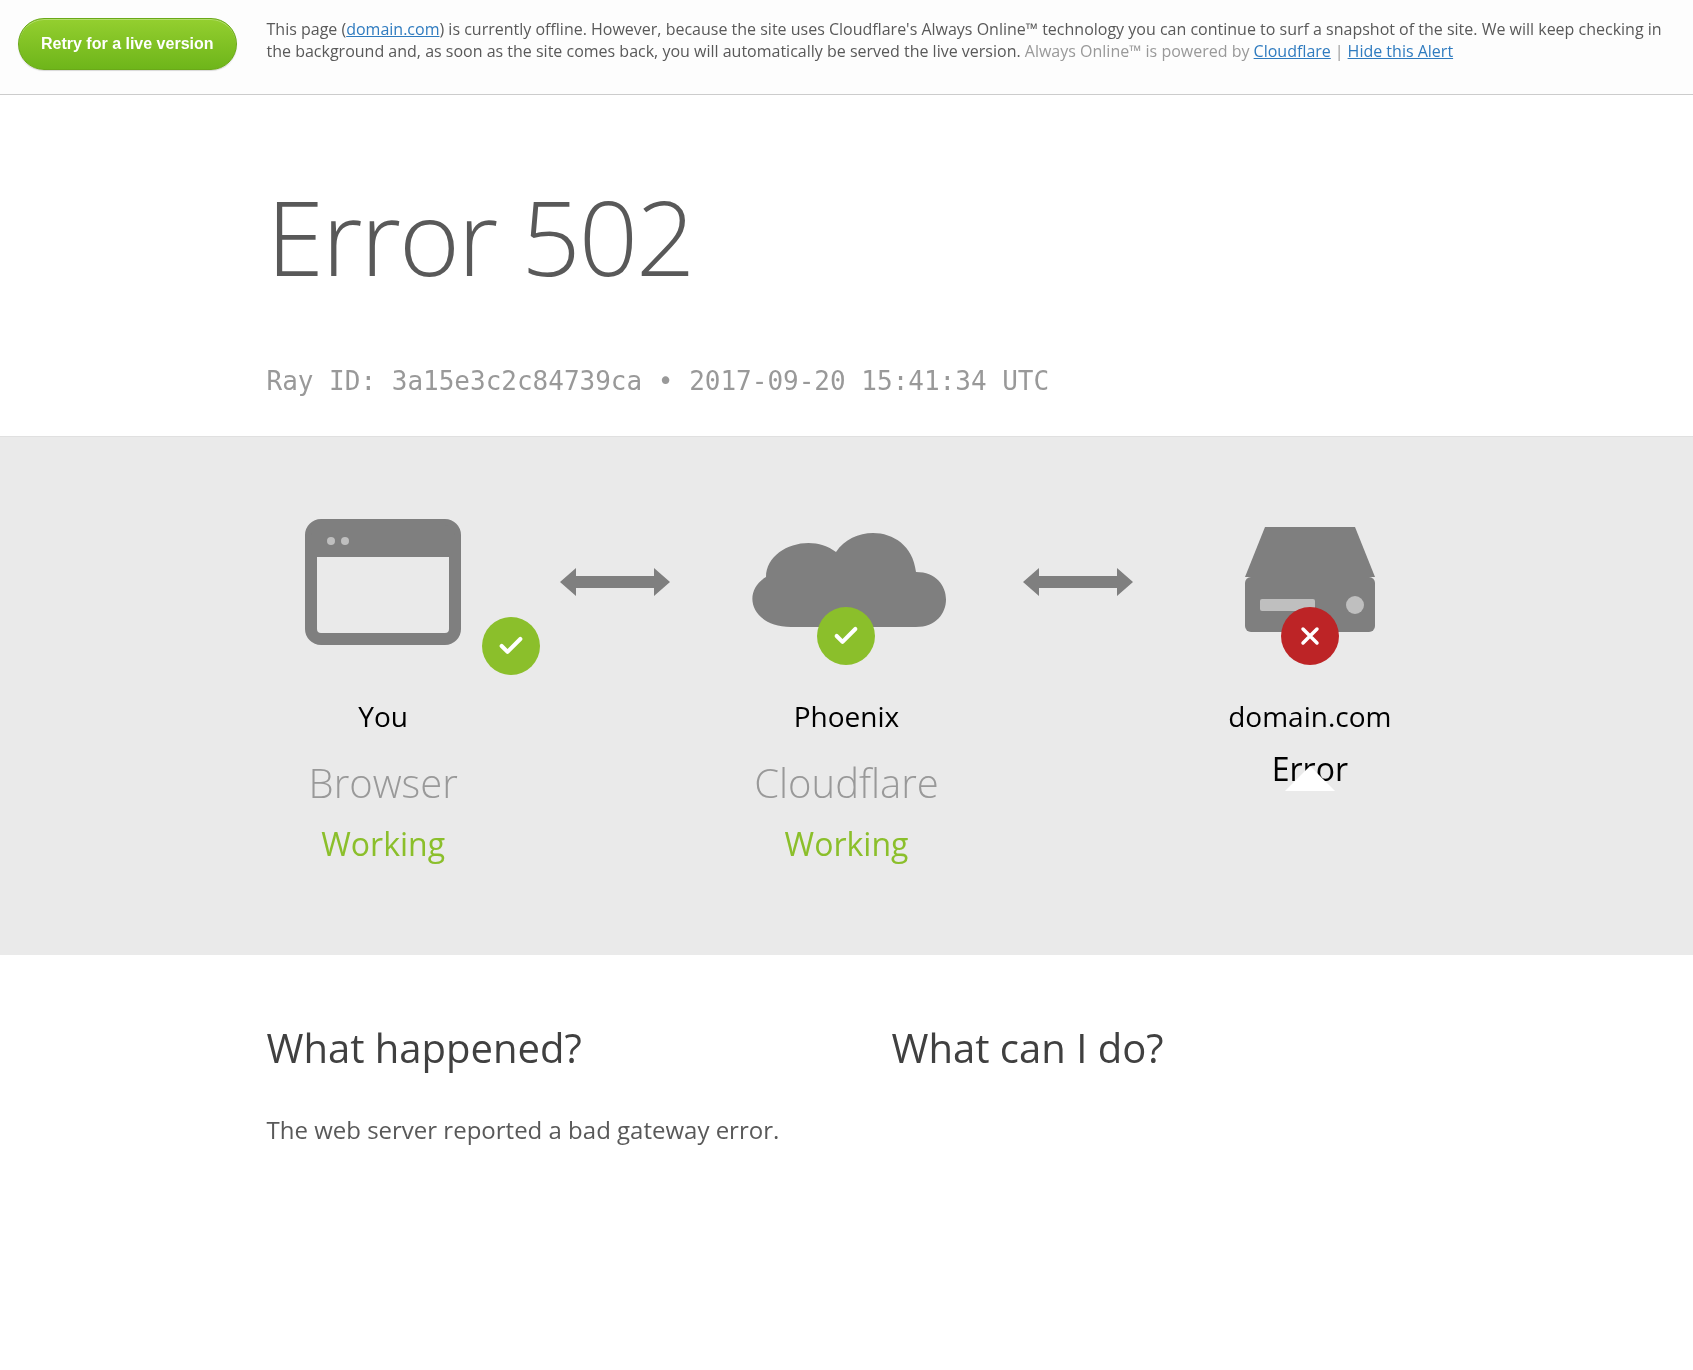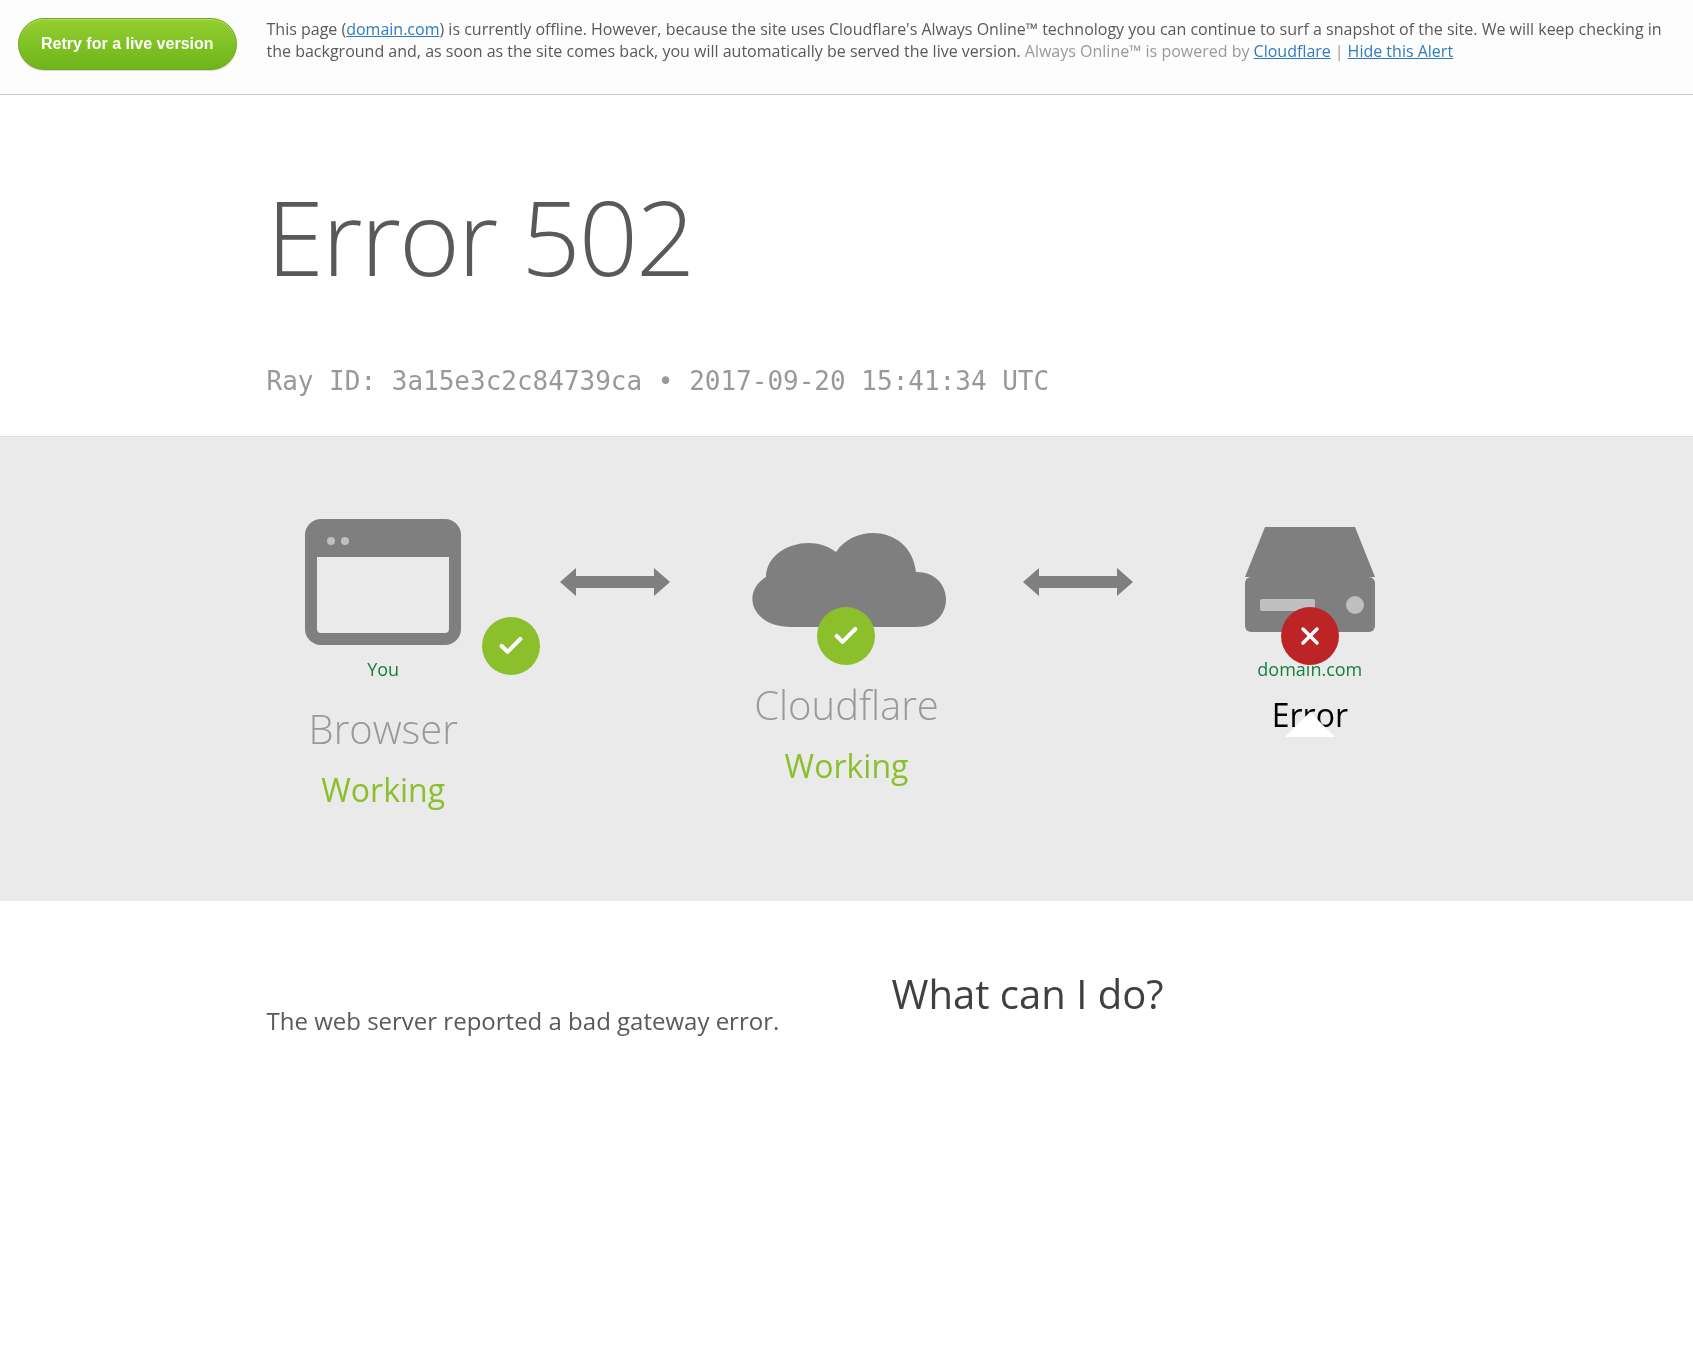--- a/index.html
+++ b/index.html
@@ -83,22 +83,23 @@
   position: relative;
 }
 .node-icon-wrap {
   height: 150px;
   display: flex;
   align-items: center;
   justify-content: center;
   position: relative;
 }
 .node-label {
-  font-size: 18px;
-  color: #15803d;
+  font-size: 28px;
+  color: #000000;
+  margin-top: 40px;
 }
 .node-title {
   font-size: 40px;
   font-weight: 300;
   color: #999;
   margin-top: 20px;
 }
 .node-status {
   font-size: 32px;
   margin-top: 12px;
@@ -204,20 +205,21 @@
       <div class="node-icon-wrap">
         <svg width="230" height="130" viewBox="0 0 230 130">
           <path d="M60 110 C20 110 10 75 35 60 C35 30 80 15 105 35 C125 5 180 10 185 55 C225 55 225 110 185 110 Z" fill="#7f7f7f"></path>
         </svg>
         <div class="badge badge-ok" style="left:50%;transform:translateX(-50%);bottom:-8px;">
           <svg width="28" height="28" viewBox="0 0 24 24">
               <path d="M4 12l5 5L20 6" stroke="#fff" stroke-width="3.5" fill="none" stroke-linecap="round" stroke-linejoin="round"></path>
             </svg>
         </div>
       </div>
+      <div class="node-label">Phoenix</div>
       <div class="node-title">Cloudflare</div>
       <div class="node-status status-ok">Working</div>
     </div>
 
     <div class="arrow-sep">
       <svg width="110" height="36" viewBox="0 0 110 36">
         <path d="M0 18 L16 4 L16 12 L94 12 L94 4 L110 18 L94 32 L94 24 L16 24 L16 32 Z" fill="#7f7f7f"></path>
       </svg>
     </div>
 
@@ -238,18 +240,19 @@
       <div class="node-label">domain.com</div>
       <div class="node-status status-err">Error</div>
       <div class="pointer"></div>
     </div>
 
   </div>
 </div>
 
 <div class="explain">
   <div class="explain-col">
+    <h2>What happened?</h2>
     <p>The web server reported a bad gateway error.</p>
   </div>
   <div class="explain-col">
     <h2>What can I do?</h2>
   </div>
 </div>
 
 </body></html>

